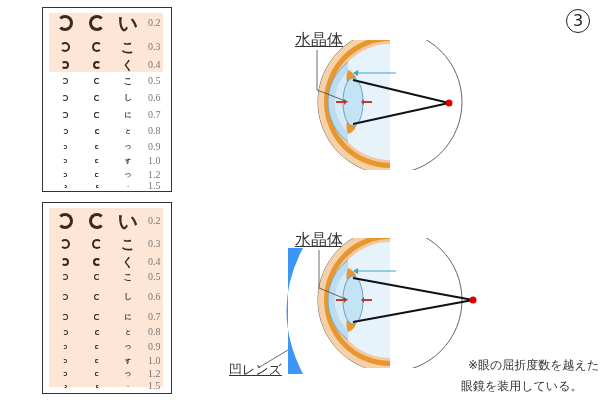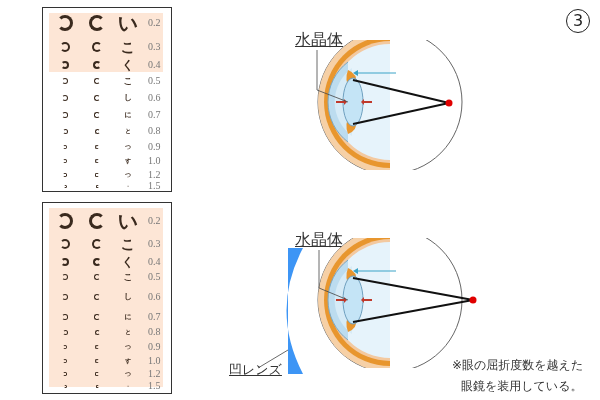--- a/index.html
+++ b/index.html
@@ -220,14 +220,14 @@
       <path d="M64,59 l-3,3 l3,3 z" fill="#c0392b"></path>
     <line x1="53" y1="40" x2="173" y2="62" stroke="#111" stroke-width="2"></line>
     <line x1="53" y1="84" x2="173" y2="62" stroke="#111" stroke-width="2"></line>
     <circle cx="173" cy="62" r="3.5" fill="#e00000"></circle>
     <polyline points="19,12 19,50 48,62" fill="none" stroke="#444" stroke-width="0.8"></polyline>
     <line x1="96" y1="33" x2="58" y2="33" stroke="#3aa3c7" stroke-width="1"></line>
     <path d="M58,30 l-5,3 l5,3 z" fill="#3aa3c7"></path>
   </svg>
 </div>
 
-<div class="note" style="left:452px;top:357px;">※眼の屈折度数を越えた</div>
+<div class="note" style="left:468px;top:357px;">※眼の屈折度数を越えた</div>
 <div class="note" style="left:461px;top:378px;">眼鏡を装用している。</div>
 
 </body></html>

